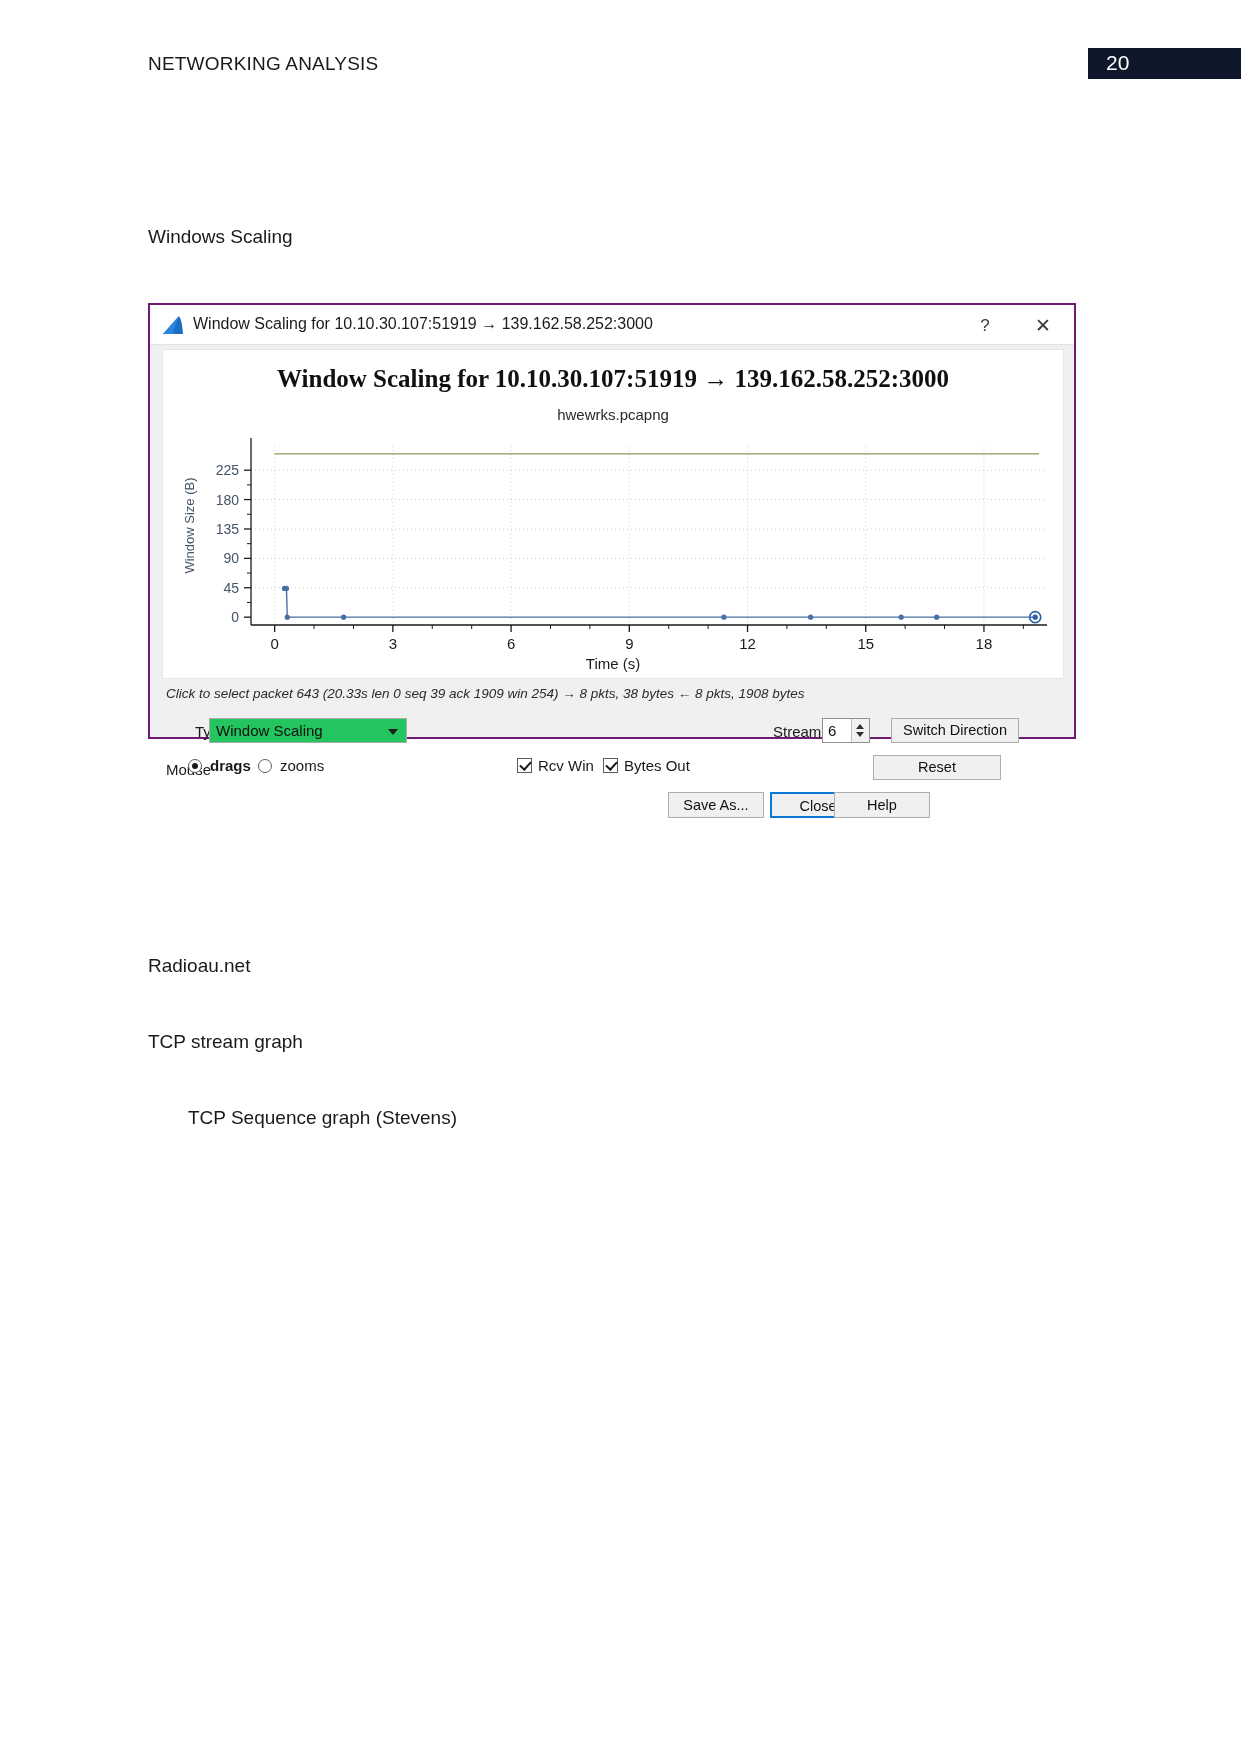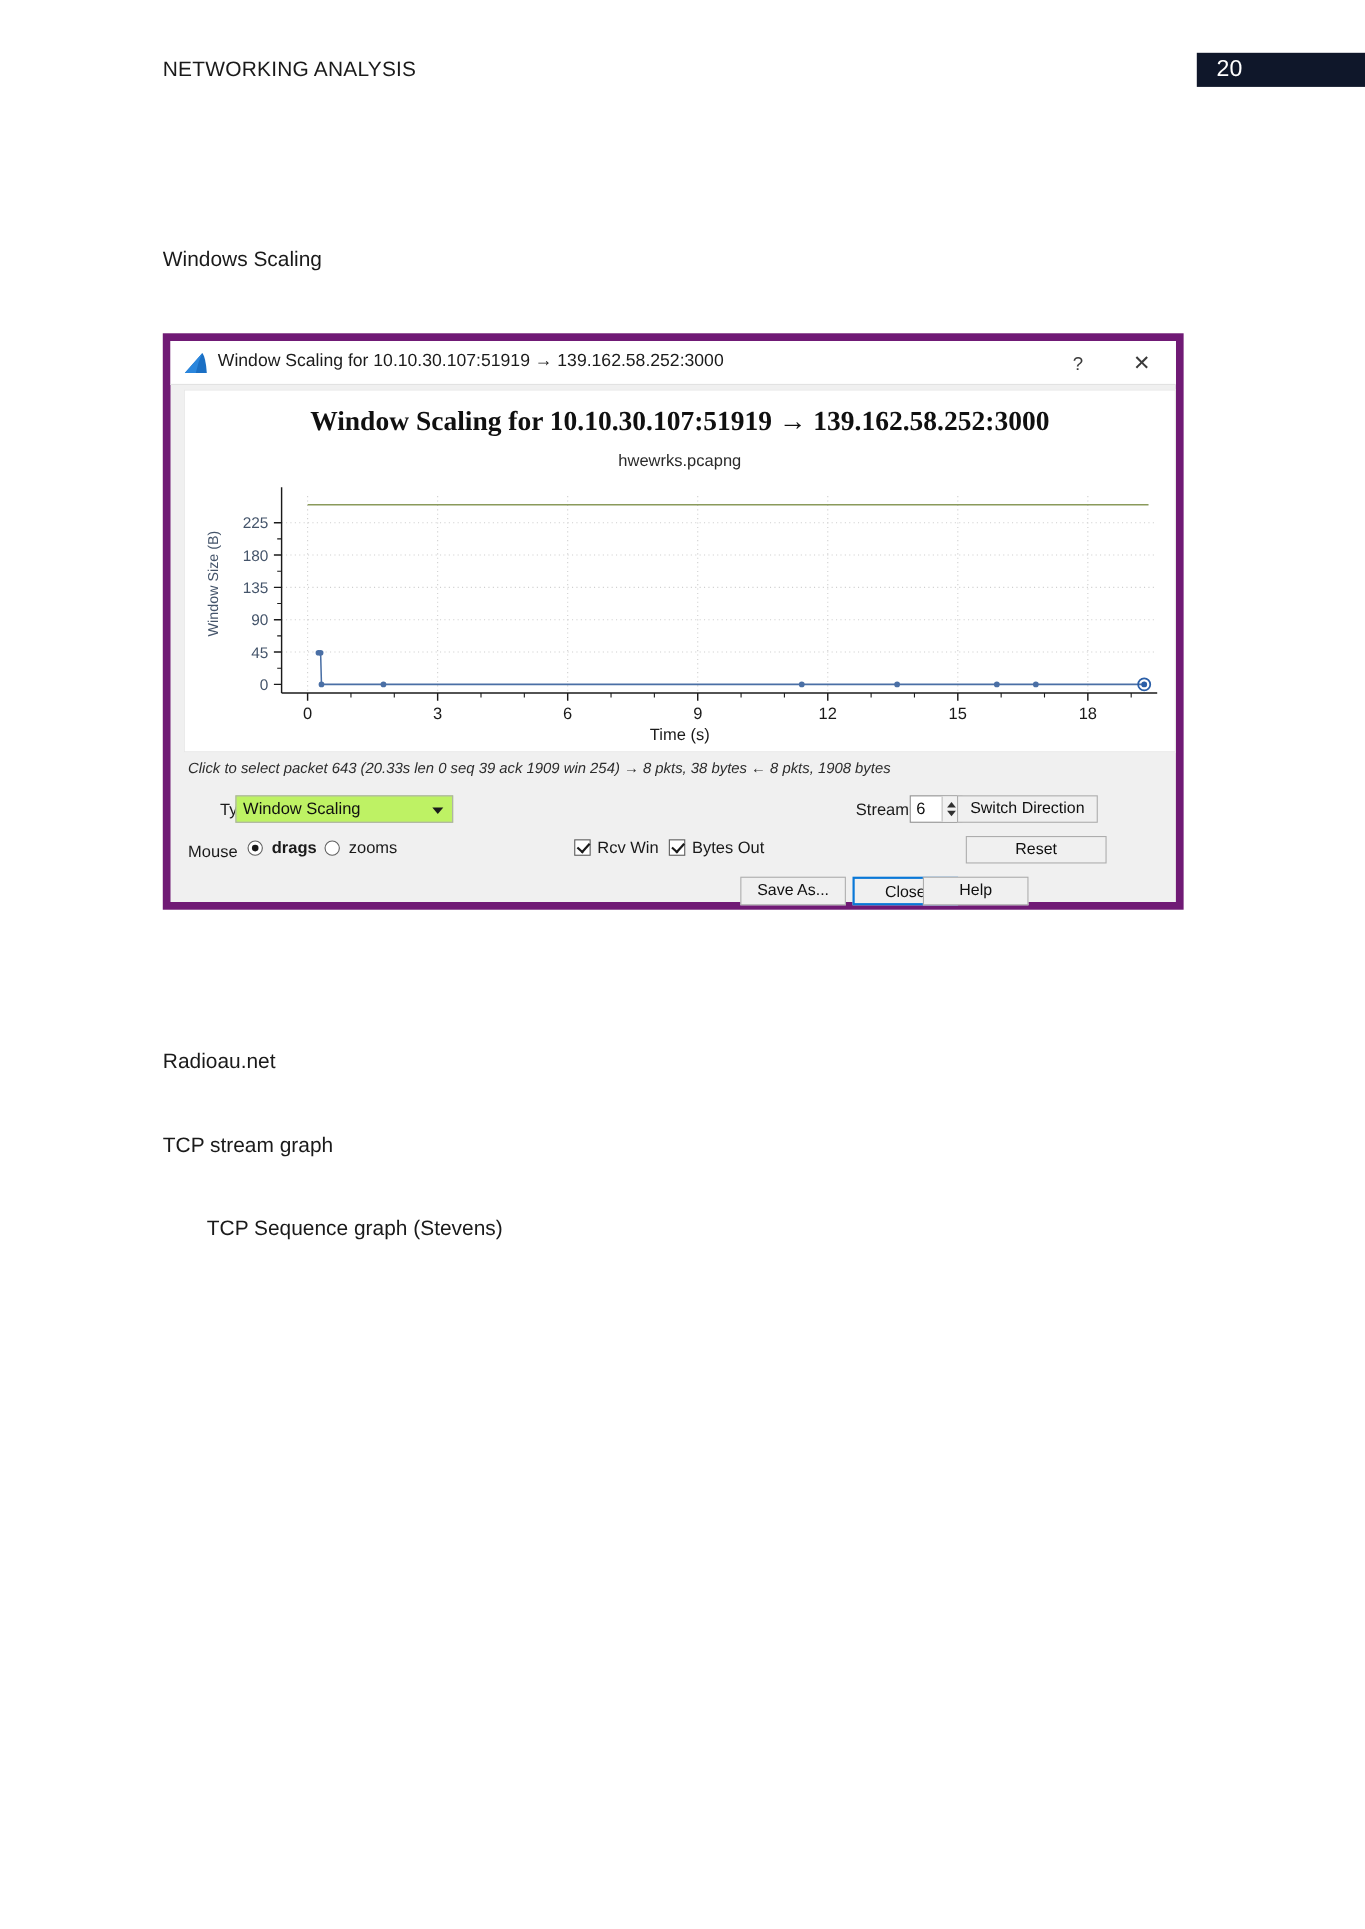--- a/index.html
+++ b/index.html
@@ -60,25 +60,24 @@
   .para-radioau        { top: 955px; }
   .para-tcp-stream     { top: 1031px; }
   .para-tcp-seq        { top: 1107px; margin-left: 40px; }
 
   
   .dialog {
     position: absolute;
     left: 148px;
     top: 303px;
     width: 928px;
-    height: 524px;
+    height: 436px;
     background: #f0f0f0;
-    border: 7px solid #701a75;
-    box-sizing: border-box;
-    padding-left: 32px;
+    border: 2px solid #701a75;
+    box-sizing: border-box;
   }
   .titlebar {
     position: absolute;
     left: 0; top: 0;
     width: 100%;
     height: 40px;
     background: #ffffff;
     border-bottom: 1px solid #e2e2e2;
     box-sizing: border-box;
   }
@@ -187,21 +186,21 @@
   .label-type   { left: 16px;  top: 418px; margin-left: 29px; }
   .label-mouse  { left: 16px;  top: 456px; }
   .label-stream { left: 623px; top: 418px; }
 
   .combo {
     position: absolute;
     left: 59px;
     top: 413px;
     width: 198px;
     height: 25px;
-    background: #bef264;
+    background: #22c55e;
     border: 1px solid #adadad;
     box-sizing: border-box;
   }
   .combo-text {
     position: absolute;
     left: 6px;
     top: 3px;
     font-size: 15px;
     color: #101010;
     white-space: nowrap;
@@ -313,21 +312,21 @@
     position: absolute;
     background: #f0f0f0;
     border: 1px solid #adadad;
     box-sizing: border-box;
     font-size: 14.5px;
     color: #101010;
     text-align: center;
     white-space: nowrap;
     cursor: default;
   }
-  .btn-switch { left: 715px; top: 413px; width: 128px; height: 25px; line-height: 23px; }
+  .btn-switch { left: 741px; top: 413px; width: 128px; height: 25px; line-height: 23px; }
   .btn-reset  { left: 723px; top: 450px; width: 128px; height: 25px; line-height: 23px; }
   .btn-saveas { left: 518px; top: 487px; width: 96px;  height: 26px; line-height: 24px; }
   .btn-close  { left: 620px; top: 487px; width: 96px;  height: 26px; line-height: 24px;
                 border: 2px solid #0a78d7; }
   .btn-help   { left: 684px; top: 487px; width: 96px;  height: 26px; line-height: 24px; }
 </style>
 </head>
 <body>
 
 <div class="doc-header">

